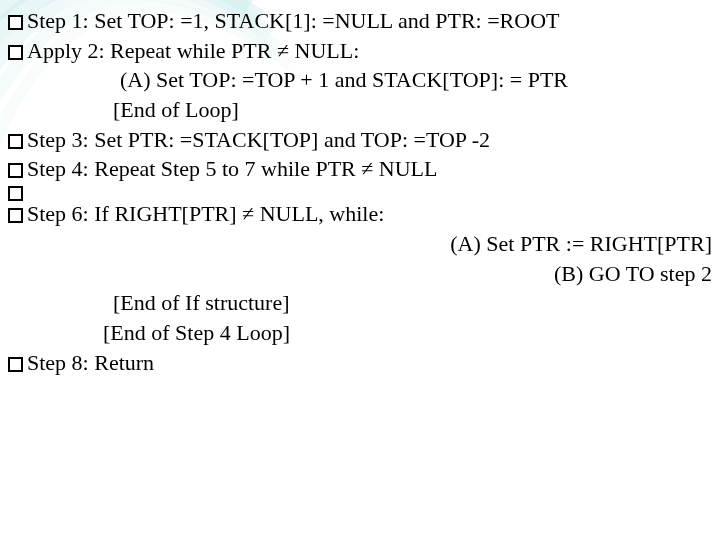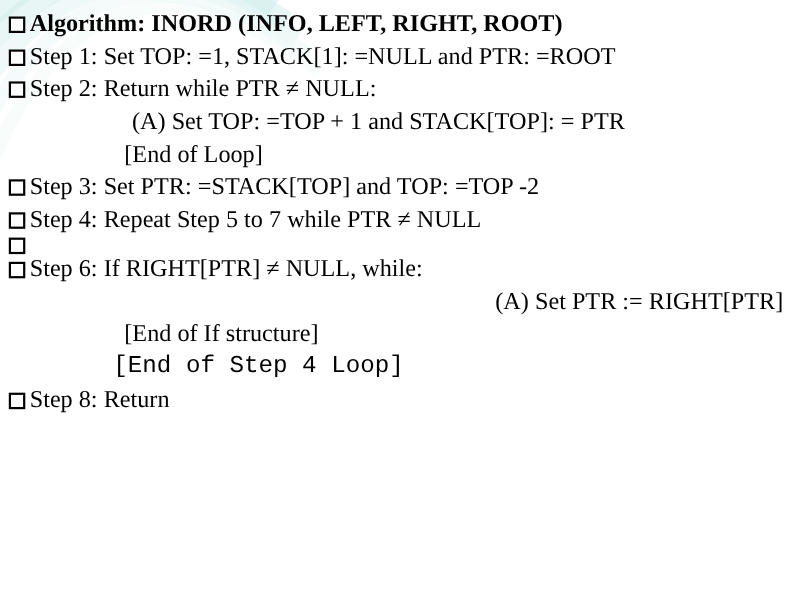--- a/index.html
+++ b/index.html
@@ -58,21 +58,20 @@
     }
     .indent2 {
       padding-left: 130px;
       justify-content: flex-end;
     }
     .indent3 {
       padding-left: 105px;
     }
     .indent4 {
       padding-left: 95px;
-      font-family: Liberation Mono, monospace;
     }
   </style>
 </head>
 <body>
 
 <svg class="bg-deco" viewBox="0 0 420 420">
   <defs>
     <radialGradient id="g1" cx="50%" cy="50%" r="50%">
       <stop offset="0%" stop-color="#d8f0ef" stop-opacity="0.0"></stop>
       <stop offset="60%" stop-color="#cfeeec" stop-opacity="0.5"></stop>
@@ -82,29 +81,25 @@
   <path d="M 40 380 Q 10 200 120 90 Q 230 -20 380 80" stroke="#bfe8e6" stroke-width="20" fill="none" opacity="0.6"></path>
   <path d="M 60 390 Q 30 210 135 100 Q 240 -10 390 95" stroke="#cdeceb" stroke-width="16" fill="none" opacity="0.5"></path>
   <path d="M 80 400 Q 50 220 150 110 Q 250 0 400 110" stroke="#d9f1ef" stroke-width="14" fill="none" opacity="0.45"></path>
   <path d="M 100 410 Q 70 230 165 120 Q 260 10 410 125" stroke="#e3f5f3" stroke-width="12" fill="none" opacity="0.4"></path>
   <path d="M 20 370 Q -10 190 105 80 Q 220 -30 370 65" stroke="#b2e3e0" stroke-width="22" fill="none" opacity="0.55"></path>
 </svg>
 
 <div class="content">
   <div class="line">
     <span class="bullet"></span>
-    <span class="bold">Algorithm: INORD (INFO, LEFT, RIGHT, ROOT)</span>
-  </div>
-  <div class="line">
-    <span class="bullet"></span>
     <span>Step 1: Set TOP: =1, STACK[1]: =NULL and PTR: =ROOT</span>
   </div>
   <div class="line">
     <span class="bullet"></span>
-    <span>Step 2: Return while  PTR ≠ NULL:</span>
+    <span>Apply 2: Repeat while  PTR ≠ NULL:</span>
   </div>
   <div class="line indent1">
     <span>(A) Set TOP: =TOP + 1 and STACK[TOP]: = PTR</span>
   </div>
   <div class="line indent3">
     <span>[End of Loop]</span>
   </div>
   <div class="line">
     <span class="bullet"></span>
     <span>Step 3: Set PTR: =STACK[TOP] and TOP: =TOP -2</span>
@@ -116,20 +111,23 @@
   <div class="line">
     <span class="bullet"></span>
   </div>
   <div class="line">
     <span class="bullet"></span>
     <span>Step 6: If RIGHT[PTR] ≠ NULL, while:</span>
   </div>
   <div class="line indent2">
     <span>(A) Set PTR := RIGHT[PTR]</span>
   </div>
+  <div class="line indent2">
+    <span>(B) GO TO step 2</span>
+  </div>
   <div class="line indent3">
     <span>[End of If structure]</span>
   </div>
   <div class="line indent4">
     <span>[End of Step 4 Loop]</span>
   </div>
   <div class="line">
     <span class="bullet"></span>
     <span> Step 8: Return</span>
   </div>

